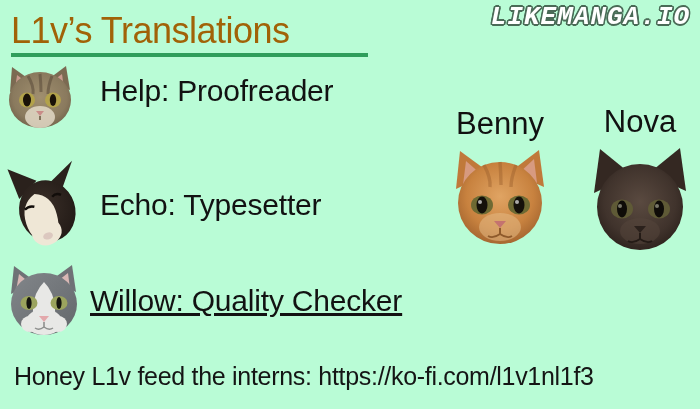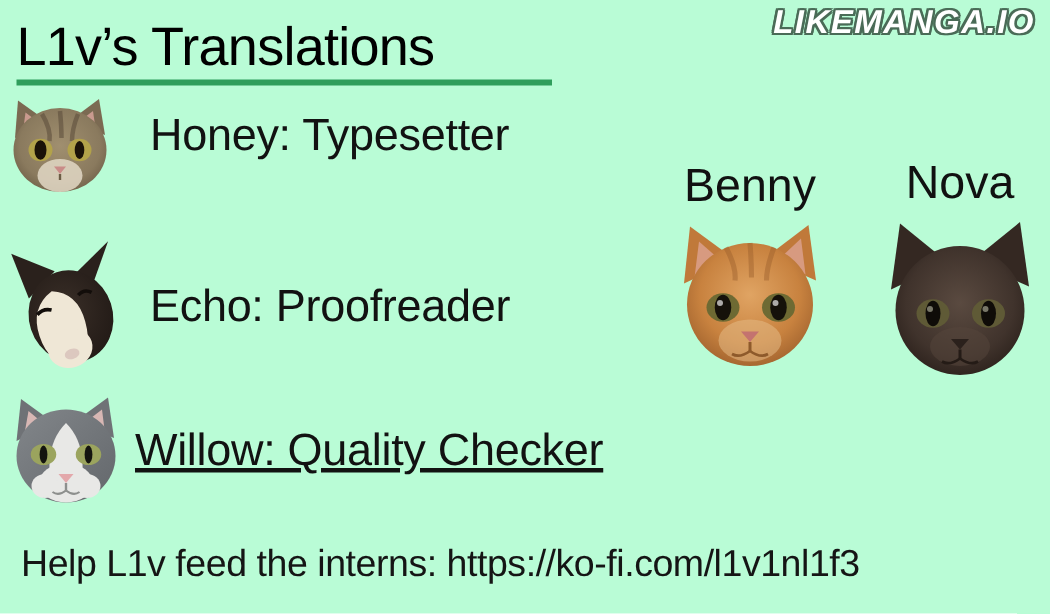--- a/index.html
+++ b/index.html
@@ -36,22 +36,22 @@
     width: 357px;
     height: 4px;
     background: #2f9e5c;
   }
 
   
   #watermark {
     position: absolute;
     right: 10px;
     top: 2px;
-    font-family: Liberation Sans, sans-serif;
-    font-size: 22px;
+    font-family: Liberation Mono, monospace;
+    font-size: 26px;
     font-weight: bold;
     font-style: italic;
     letter-spacing: 1px;
     color: #ffffff;
     text-shadow:
       -1.4px -1.4px 0 #4a6b57, 1.4px -1.4px 0 #4a6b57,
       -1.4px  1.4px 0 #4a6b57, 1.4px  1.4px 0 #4a6b57,
        0px   -1.6px 0 #4a6b57, 0px    1.6px 0 #4a6b57,
       -1.6px  0px   0 #4a6b57, 1.6px  0px   0 #4a6b57;
     white-space: nowrap;
@@ -109,21 +109,21 @@
   }
 
   
   .cat-svg { display: block; }
 </style>
 </head>
 <body>
 
 <div id="credits-card" style="background: rgb(185, 252, 214);">
 
-  <div id="title" style="color: #000000;">L1v’s Translations</div>
+  <div id="title" style="color: #a16207;">L1v’s Translations</div>
   <div id="title-underline" style="background: rgb(47, 158, 92);"></div>
 
   <div id="watermark">LIKEMANGA.IO</div>
 
 
   <div class="staff-row" id="row-honey">
     <div class="cat-portrait">
       <svg class="cat-svg" width="80" height="70" viewBox="0 0 80 70">
         <defs>
           <radialGradient id="honeyFur" cx="50%" cy="45%" r="62%">
@@ -147,21 +147,21 @@
         <ellipse cx="27" cy="38" rx="8" ry="7.5" fill="#b2a24a"></ellipse>
         <ellipse cx="53" cy="38" rx="8" ry="7.5" fill="#b2a24a"></ellipse>
         <ellipse cx="27" cy="38" rx="4" ry="6.5" fill="#1a1208"></ellipse>
         <ellipse cx="53" cy="38" rx="3.2" ry="6" fill="#1a1208"></ellipse>
 
         <ellipse cx="40" cy="55" rx="15" ry="11" fill="#e2d8c6" opacity="0.85"></ellipse>
         <path d="M36 49 L44 49 L40 54 Z" fill="#c98c88"></path>
         <path d="M40 54 L40 58" stroke="#6b5c45" stroke-width="1.6"></path>
       </svg>
     </div>
-    <div class="staff-label" id="label-honey">Honey: Typesetter</div>
+    <div class="staff-label" id="label-honey">Help: Proofreader</div>
   </div>
 
   <div class="staff-row" id="row-echo">
     <div class="cat-portrait">
       <svg class="cat-svg" width="95" height="100" viewBox="0 0 95 100">
         <defs>
           <radialGradient id="echoFur" cx="45%" cy="40%" r="65%">
             <stop offset="0%" stop-color="#3a2f28"></stop>
             <stop offset="100%" stop-color="#221a16"></stop>
           </radialGradient>
@@ -178,21 +178,21 @@
           <path d="M40 36 q16 6 15 26 q-1 22 -16 26 q-16 -6 -16 -26 q0 -20 17 -26 Z" fill="#efe7d6"></path>
           <ellipse cx="40" cy="76" rx="15" ry="13" fill="#efe7d6"></ellipse>
 
           <ellipse cx="40" cy="80" rx="5" ry="3.4" fill="#d9c4bc" opacity="0.9"></ellipse>
 
           <path d="M26 48 q5 -3 10 0" stroke="#120d0a" stroke-width="2.4" fill="none"></path>
           <path d="M56 44 q5 -3 9 1" stroke="#120d0a" stroke-width="2.4" fill="none"></path>
         </g>
       </svg>
     </div>
-    <div class="staff-label" id="label-echo">Echo: Proofreader</div>
+    <div class="staff-label" id="label-echo">Echo: Typesetter</div>
   </div>
 
   <div class="staff-row" id="row-willow">
     <div class="cat-portrait">
       <svg class="cat-svg" width="88" height="88" viewBox="0 0 88 88">
         <defs>
           <linearGradient id="willowFur" x1="0%" y1="0%" x2="100%" y2="100%">
             <stop offset="0%" stop-color="#82868a"></stop>
             <stop offset="100%" stop-color="#63676b"></stop>
           </linearGradient>
@@ -289,15 +289,15 @@
 
         <ellipse cx="56" cy="82" rx="21" ry="14" fill="#e4b985" opacity="0.55"></ellipse>
         <path d="M50 76 L62 76 L56 83 Z" fill="#c4736f"></path>
         <path d="M56 83 L56 89" stroke="#8e5a2b" stroke-width="2"></path>
         <path d="M56 89 q-7 5 -12 2" stroke="#8e5a2b" stroke-width="1.8" fill="none"></path>
         <path d="M56 89 q7 5 12 2" stroke="#8e5a2b" stroke-width="1.8" fill="none"></path>
       </svg>
     </div>
   </div>
 
-  <div id="footer-line">Help L1v feed the interns: https://ko-fi.com/l1v1nl1f3</div>
+  <div id="footer-line">Honey L1v feed the interns: https://ko-fi.com/l1v1nl1f3</div>
 
 </div>
 
 </body></html>

